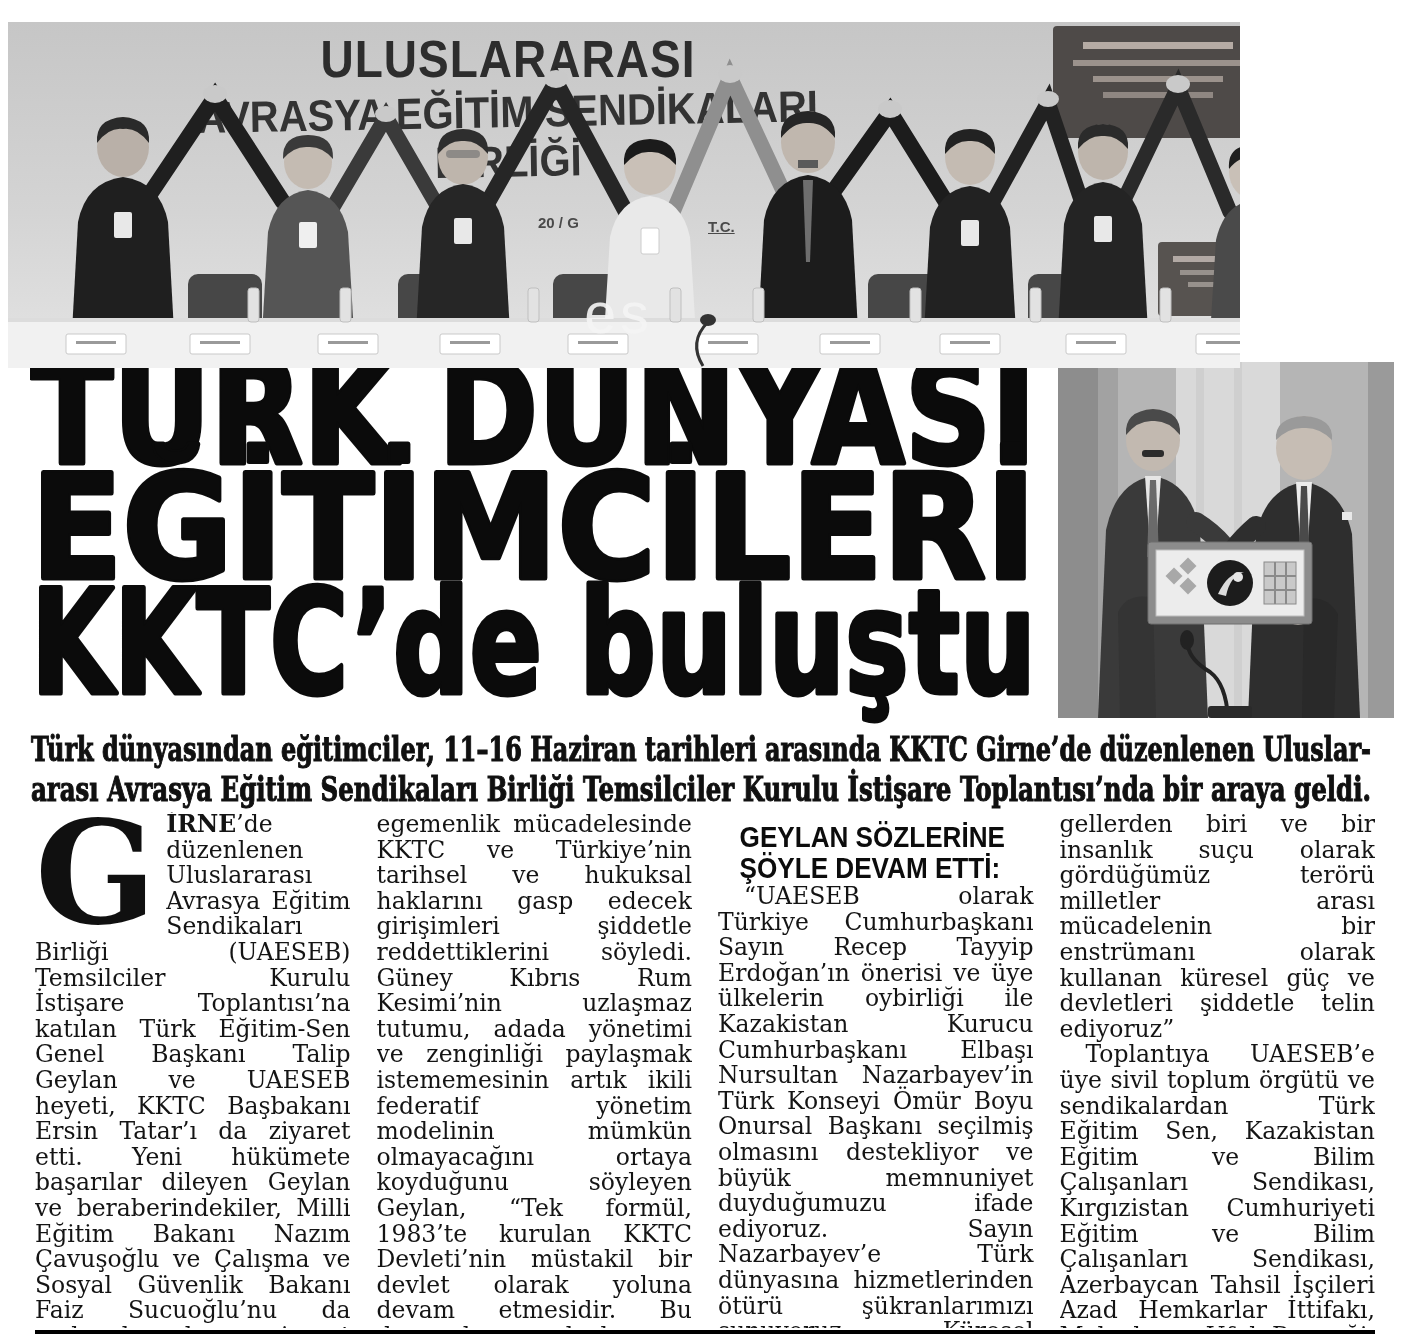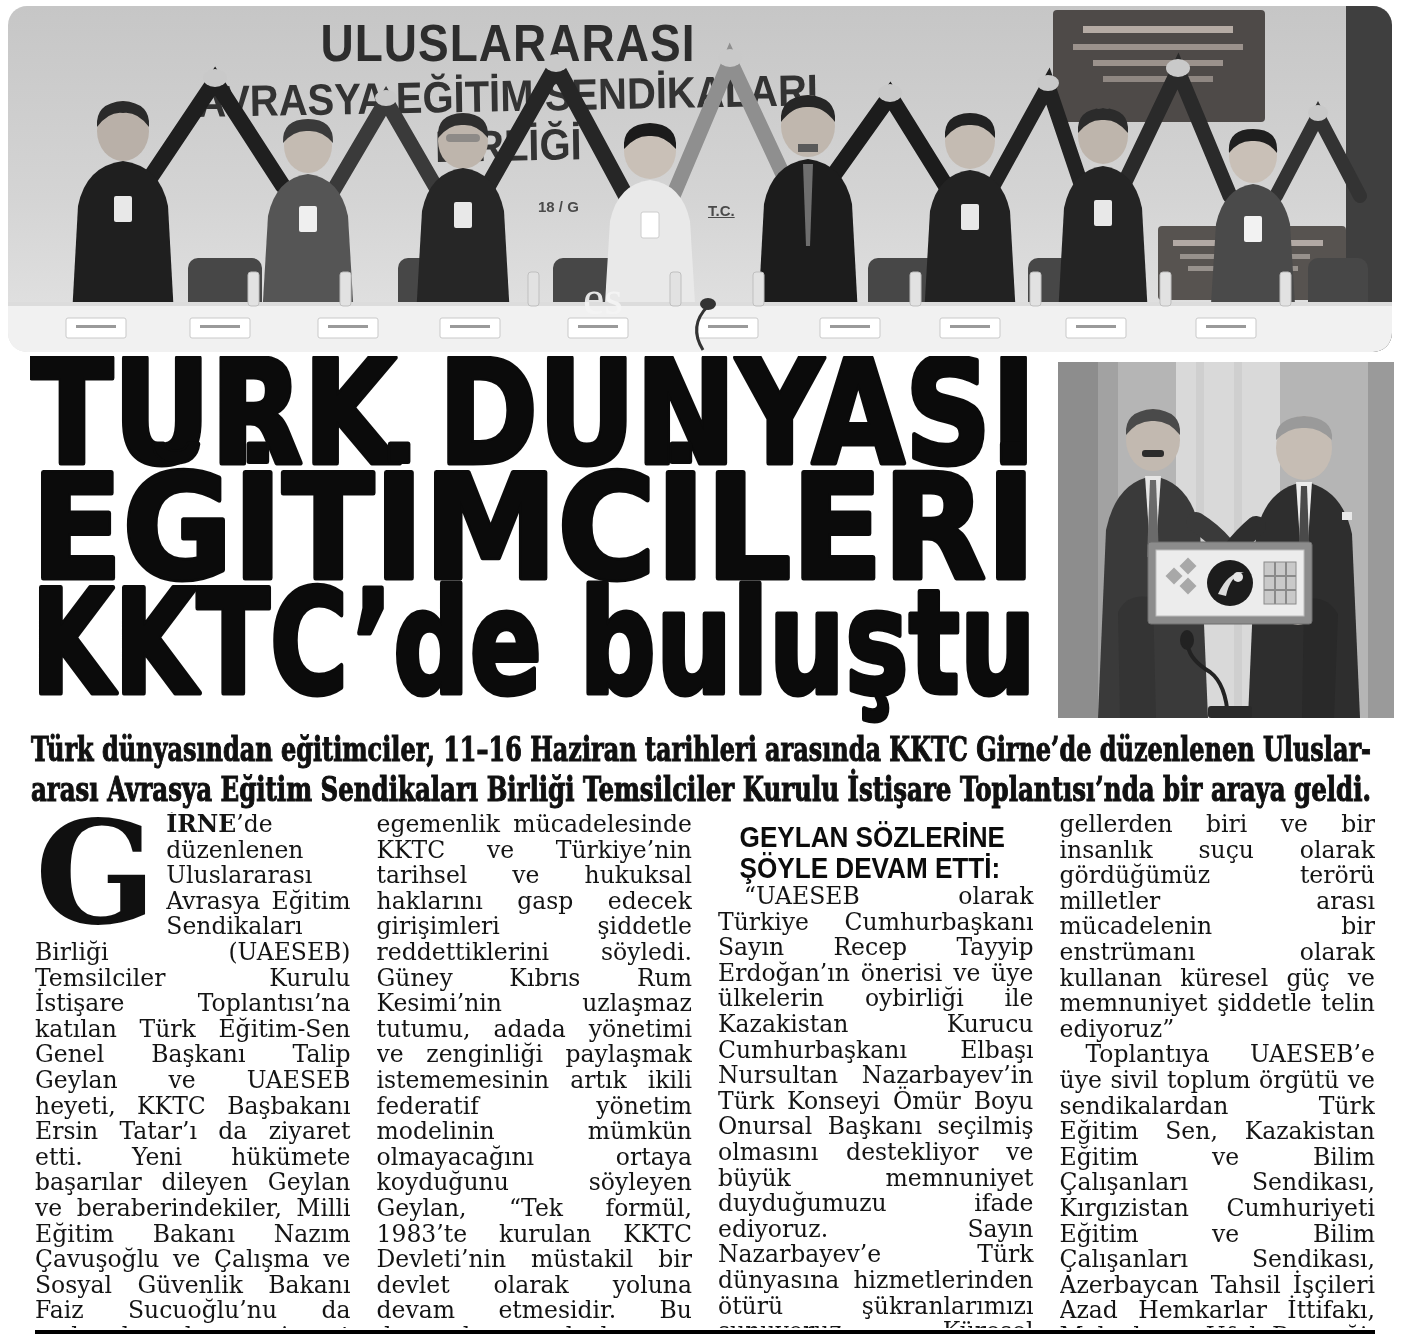--- a/index.html
+++ b/index.html
@@ -1,31 +1,31 @@
 <!DOCTYPE html>
 <html><head>
 <meta charset="utf-8">
 <style>
   html,body{margin:0;padding:0;background:#888;}
   .page{position:relative;width:1402px;height:1339px;background:#ffffff;margin:0 auto;
         font-family:"DejaVu Serif",serif;overflow:hidden;color:#141414;}
 
   
-  .top-photo{position:absolute;left:8px;top:6px;width:1384px;height:346px;
-             background:linear-gradient(180deg,#c6c6c6 0%,#d4d4d4 55%,#e4e4e4 100%);overflow:hidden;border-radius:19px;}
+  .top-photo{position:absolute;left:8px;top:22px;width:1232px;height:346px;
+             background:linear-gradient(180deg,#c6c6c6 0%,#d4d4d4 55%,#e4e4e4 100%);overflow:hidden;}
   .top-photo .banner1{position:absolute;left:170px;top:10px;width:660px;text-align:center;
         font-family:"Liberation Sans",sans-serif;font-weight:bold;font-size:46px;color:#2d2d2d;
         transform:scaleY(1.12);letter-spacing:1px;z-index:1;}
   .top-photo .banner2{position:absolute;left:130px;top:70px;width:740px;text-align:center;
         font-family:"Liberation Sans",sans-serif;font-weight:bold;font-size:40px;color:#333;
         transform:scaleY(1.1) rotate(-1deg);letter-spacing:0px;z-index:1;}
   .top-photo .smalltxt{position:absolute;font-family:"Liberation Sans",sans-serif;font-size:15px;
         color:#4a4a4a;z-index:3;font-weight:bold;}
-  .top-photo .backdrop-letters{position:absolute;left:575px;top:264px;font-family:Liberation Serif, serif;
-        font-size:48px;color:#f5f5f5;z-index:3;opacity:.9;}
+  .top-photo .backdrop-letters{position:absolute;left:575px;top:264px;font-family:Liberation Mono, monospace;
+        font-size:57px;color:#f5f5f5;z-index:3;opacity:.9;}
   .top-photo svg{position:absolute;left:0;top:0;z-index:2;}
 
   
   .headline-svg{position:absolute;left:30px;top:356px;}
   .headline-svg text{font-family:"DejaVu Sans",sans-serif;font-weight:bold;fill:#0b0b0b;
         stroke:#0b0b0b;stroke-width:5px;stroke-linejoin:round;paint-order:stroke fill;}
 
   
   .side-photo{position:absolute;left:1058px;top:362px;width:336px;height:356px;overflow:hidden;
         background:#b9b9b9;}
@@ -52,21 +52,21 @@
   .bottom-rule{position:absolute;left:35px;width:1340px;top:1330px;height:4px;background:#000;}
 </style>
 </head>
 <body>
 
 <div class="page">
 
   <div class="top-photo">
     <div class="banner1">ULUSLARARASI</div>
     <div class="banner2">AVRASYA EĞİTİM SENDİKALARI BİRLİĞİ</div>
-    <div class="smalltxt" style="left:530px;top:192px;">18 / G</div>
+    <div class="smalltxt" style="left:530px;top:192px;">20 / G</div>
     <div class="smalltxt" style="left:700px;top:196px;text-decoration:underline;">T.C.</div>
     <div class="backdrop-letters">es</div>
 
     <svg width="1384" height="346" viewBox="0 0 1384 346">
 
       <g>
         <rect x="1045" y="4" width="212" height="112" rx="4" fill="#4e4a48"></rect>
         <rect x="1075" y="20" width="150" height="7" fill="#cfc3bb" opacity=".8"></rect>
         <rect x="1065" y="38" width="170" height="6" fill="#cfc3bb" opacity=".6"></rect>
         <rect x="1085" y="54" width="130" height="6" fill="#cfc3bb" opacity=".6"></rect>
@@ -294,19 +294,19 @@
 
     <div class="col">
       <h3 class="subhead" style="margin-bottom:0;">
         <span>GEYLAN SÖZLERİNE</span><br>
         <span>ŞÖYLE DEVAM ETTİ:</span>
       </h3>
       <p class="indent">“UAESEB olarak Türkiye Cumhurbaşkanı Sayın Recep Tayyip Erdoğan’ın önerisi ve üye ülkelerin oybirliği ile Kazakistan Kurucu Cumhurbaşkanı Elbaşı Nursultan Nazarbayev’in Türk Konseyi Ömür Boyu Onursal Başkanı seçilmiş olmasını destekliyor ve büyük memnuniyet duyduğumuzu ifade ediyoruz. Sayın Nazarbayev’e Türk dünyasına hizmetlerinden ötürü şükranlarımızı sunuyoruz. Küresel barışın önündeki en büyük en-</p>
     </div>
 
     <div class="col">
-      <p>gellerden biri ve bir insanlık suçu olarak gördüğümüz terörü milletler arası mücadelenin bir enstrümanı olarak kullanan küresel güç ve memnuniyet şiddetle telin ediyoruz”</p>
+      <p>gellerden biri ve bir insanlık suçu olarak gördüğümüz terörü milletler arası mücadelenin bir enstrümanı olarak kullanan küresel güç ve devletleri şiddetle telin ediyoruz”</p>
       <p class="indent">Toplantıya UAESEB’e üye sivil toplum örgütü ve sendikalardan Türk Eğitim Sen, Kazakistan Eğitim ve Bilim Çalışanları Sendikası, Kırgızistan Cumhuriyeti Eğitim ve Bilim Çalışanları Sendikası, Azerbaycan Tahsil İşçileri Azad Hemkarlar İttifakı, Makedonya Ufuk Derneği, Kosova Türk Öğretmenler Derneği, Irak Türkmen Eğitimciler Öğretmen Örgütü ve Romanya Türk Tatar Öğretmenler Derneğinin Genel Başkan ve Yardımcıları ile ev sahibi Kıbrıs Türk Memur Sen’in yöneticileri ve Kıbrıs’ta eğitime hizmet veren çok sayıda eğitimci katıldı.</p>
     </div>
   </div>
 
   <div class="bottom-rule"></div>
 </div>
 
 </body></html>

